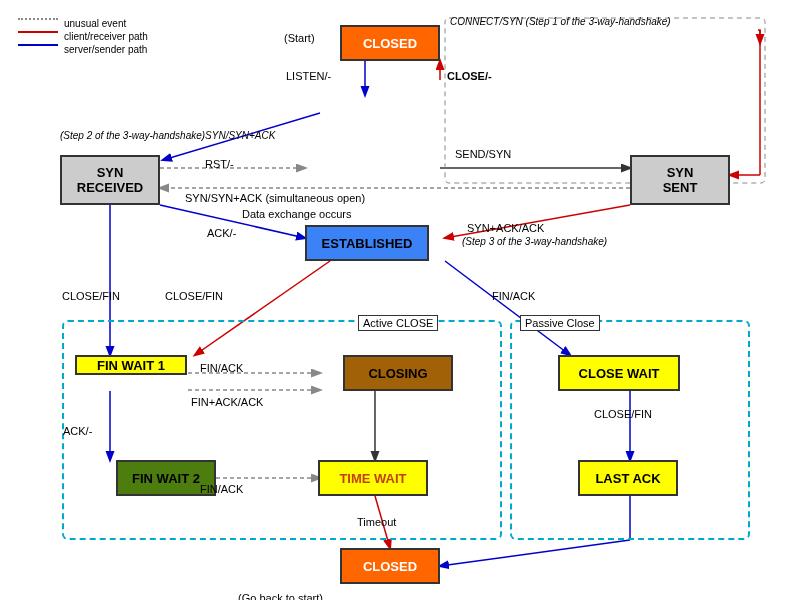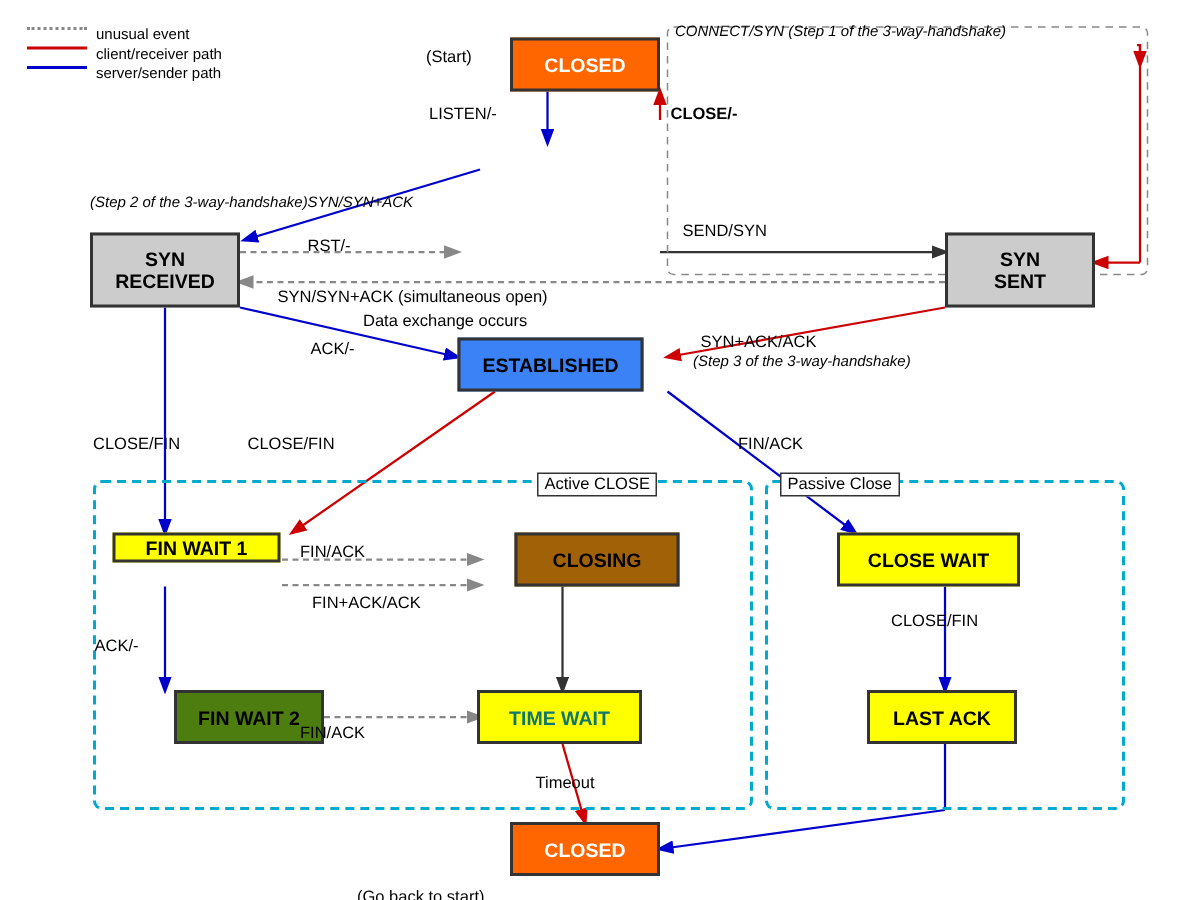--- a/index.html
+++ b/index.html
@@ -172,21 +172,21 @@
   <div class="state-box" style="left:630px; top:155px; width:100px; height:50px; background:#CCCCCC; color:black;">SYN<br>SENT</div>
 
   <div class="state-box" style="left:305px; top:225px; width:124px; height:36px; background:#3b82f6; color:black;">ESTABLISHED</div>
 
   <div class="state-box" style="left:75px; top:355px; width:112px; height:20px; background:#FFFF00; color:black;">FIN WAIT 1</div>
 
   <div class="state-box" style="left:75px; top:460px; width:100px; height:36px; background:#4d7c0f; color:black;margin-left:41px;">FIN WAIT 2</div>
 
   <div class="state-box" style="left:318px; top:355px; width:110px; height:36px; background:#a16207; color:black;margin-left:25px;">CLOSING</div>
 
-  <div class="state-box" style="left:318px; top:460px; width:110px; height:36px; background:#FFFF00; color:#0f766e;">TIME WAIT</div>
+  <div class="state-box" style="left:318px; top:460px; width:110px; height:36px; background:#FFFF00; color:#c2410c;">TIME WAIT</div>
 
   <div class="state-box" style="left:558px; top:355px; width:122px; height:36px; background:#FFFF00; color:black;">CLOSE WAIT</div>
 
   <div class="state-box" style="left:578px; top:460px; width:100px; height:36px; background:#FFFF00; color:black;">LAST ACK</div>
 
   <div class="state-box" style="left:340px; top:548px; width:100px; height:36px; background:#FF6600; color:white;">CLOSED</div>
 
   <div class="label-text" style="left:284px; top:32px;">(Start)</div>
   <div class="label-text italic-text" style="left:450px; top:16px; font-size:10px;">CONNECT/SYN (Step 1 of the 3-way-handshake)</div>
   <div class="label-text" style="left:286px; top:70px;text-align:center;">LISTEN/-</div>
@@ -196,20 +196,20 @@
   <div class="label-text" style="left:455px; top:148px;">SEND/SYN</div>
   <div class="label-text" style="left:185px; top:192px;text-align:right;">SYN/SYN+ACK (simultaneous open)</div>
   <div class="label-text" style="left:242px; top:208px;">Data exchange occurs</div>
   <div class="label-text" style="left:207px; top:227px;">ACK/-</div>
   <div class="label-text" style="left:467px; top:222px;">SYN+ACK/ACK</div>
   <div class="label-text italic-text" style="left:462px; top:236px; font-size:10px;">(Step 3 of the 3-way-handshake)</div>
   <div class="label-text" style="left:62px; top:290px;">CLOSE/FIN</div>
   <div class="label-text" style="left:165px; top:290px;">CLOSE/FIN</div>
   <div class="label-text" style="left:492px; top:290px;">FIN/ACK</div>
   <div class="label-text" style="left:200px; top:362px;">FIN/ACK</div>
-  <div class="label-text" style="left:208px; top:396px;">FIN+ACK/ACK</div>
+  <div class="label-text" style="left:191px; top:396px;">FIN+ACK/ACK</div>
   <div class="label-text" style="left:63px; top:425px;">ACK/-</div>
   <div class="label-text" style="left:200px; top:483px;">FIN/ACK</div>
   <div class="label-text" style="left:594px; top:408px;">CLOSE/FIN</div>
   <div class="label-text" style="left:357px; top:516px;">Timeout</div>
   <div class="label-text" style="left:238px; top:592px;">(Go back to start)</div>
 
 </div>
 
 </body></html>

